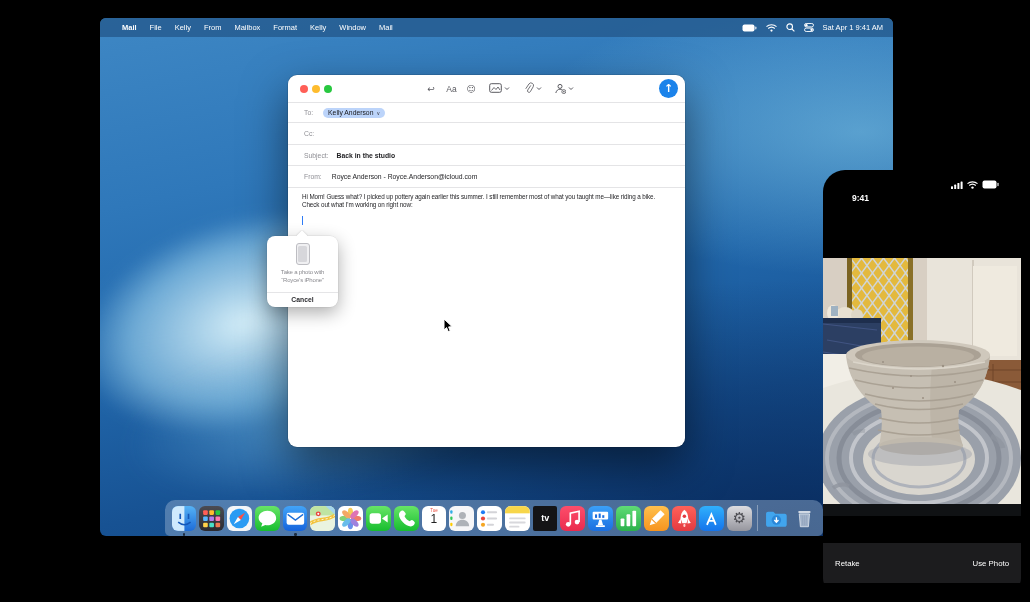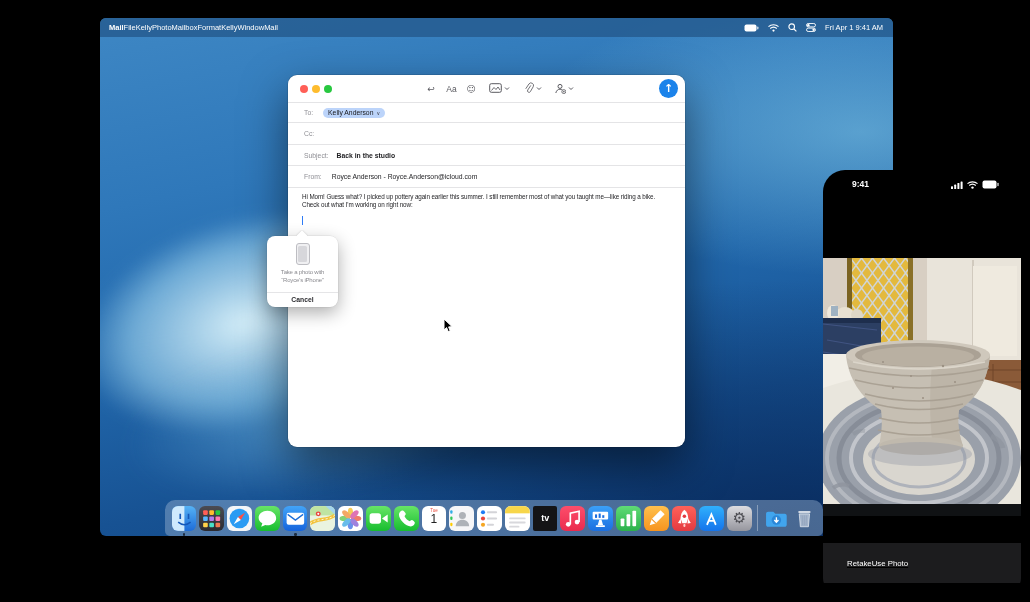--- a/index.html
+++ b/index.html
@@ -21,21 +21,21 @@
   .swirl2 { position:absolute; left:-40px; top:300px; width:520px; height:200px; border-radius:50%;
     background:radial-gradient(closest-side, rgba(120,190,230,.55), transparent 75%);
     transform:rotate(-10deg); filter:blur(10px); }
   .swirl3 { position:absolute; left:150px; top:60px; width:500px; height:160px; border-radius:50%;
     background:radial-gradient(closest-side, rgba(190,230,248,.28), transparent 75%);
     transform:rotate(-8deg); filter:blur(10px); }
 
   
   #menubar { position:absolute; left:0; top:0; width:100%; height:19px; background:rgba(36,88,140,.78);
     display:flex; align-items:center; color:#fff; font-size:7.5px; z-index:30; }
-  #menu-items { display:flex; align-items:flex-start; margin-left:11px; }
+  #menu-items { display:flex; align-items:flex-start; gap:13px; margin-left:11px; }
   #menu-items .apple { font-size:9px; margin-right:-2px; }
   #menu-items .mi.bold { font-weight:bold; }
   #menu-status { margin-left:auto; display:flex; align-items:center; gap:9px; margin-right:10px; }
   #menu-status svg { display:block; }
   #menu-clock { font-size:7.5px; }
 
   
   #mailwin { position:absolute; left:188px; top:57px; width:397px; height:372px; background:#fff;
     border-radius:9px; box-shadow:0 18px 45px rgba(0,0,0,.5), 0 0 0 .5px rgba(0,0,0,.2); z-index:10; }
   .tlight { position:absolute; top:10px; width:8px; height:8px; border-radius:50%; }
@@ -90,44 +90,44 @@
     align-items:center; justify-content:flex-start; }
   .cal-top { color:#ec4c3c; font-size:4.5px; margin-top:2px; }
   .cal-day { color:#222; font-size:12px; line-height:12px; font-weight:300; }
   .tvface { position:absolute; inset:0; background:#141416; border-radius:2px; color:#fff; display:flex;
     align-items:center; justify-content:center; font-size:9px; font-weight:bold; }
 
   
   #iphone { position:absolute; left:823px; top:170px; width:198px; height:424px; background:#000;
     border-radius:22px 22px 16px 16px; overflow:hidden; z-index:25; }
   #iphone-status { position:absolute; left:0; top:0; width:100%; height:30px; color:#fff; }
-  #iphone-time { position:absolute; left:29px; top:9px; font-size:8.5px; font-weight:bold; }
+  #iphone-time { position:absolute; left:29px; top:23px; font-size:8.5px; font-weight:bold; }
   #iphone-sticons { position:absolute; right:22px; top:10px; display:flex; gap:4px; align-items:center; }
   #camera-view { position:absolute; left:0; top:88px; width:198px; height:258px; }
   #review-bar { position:absolute; left:0; top:373px; width:100%; height:40px; background:#1c1c1e;
-    display:flex; align-items:center; justify-content:flex-start; padding:0 24px;text-decoration:underline; }
+    display:flex; align-items:center; justify-content:space-between; padding:0 12px; }
   .review-btn { color:#fff; font-size:7.8px; }
 </style>
 </head>
 <body>
 
 <div id="canvas">
 
   <div id="desktop">
     <div class="swirl1"></div>
     <div class="swirl2"></div>
     <div class="swirl3"></div>
 
     <div id="menubar">
       <div id="menu-items">
           <span class="apple glyph"></span>
           <span class="mi bold">Mail</span>
           <span class="mi">File</span>
           <span class="mi">Kelly</span>
-          <span class="mi">Photo</span>
+          <span class="mi">From</span>
           <span class="mi">Mailbox</span>
           <span class="mi">Format</span>
           <span class="mi">Kelly</span>
           <span class="mi">Window</span>
           <span class="mi">Mail</span>
         </div>
       <div id="menu-status">
         <svg width="15" height="8" viewBox="0 0 15 8">
             <rect x="0.5" y="0.5" width="12" height="7" rx="2" fill="#fff"></rect>
             <rect x="13" y="2.5" width="1.5" height="3" rx="0.7" fill="#fff" opacity=".7"></rect>
@@ -140,21 +140,21 @@
         <svg width="9" height="9" viewBox="0 0 9 9">
             <circle cx="3.7" cy="3.7" r="2.8" stroke="#fff" stroke-width="1.1" fill="none"></circle>
             <path d="M6 6 L8.4 8.4" stroke="#fff" stroke-width="1.1"></path>
           </svg>
         <svg width="10" height="9" viewBox="0 0 10 9">
             <rect x="0.5" y="0.5" width="9" height="3.4" rx="1.7" stroke="#fff" stroke-width="0.9" fill="none"></rect>
             <circle cx="2.4" cy="2.2" r="1.2" fill="#fff"></circle>
             <rect x="0.5" y="5.1" width="9" height="3.4" rx="1.7" stroke="#fff" stroke-width="0.9" fill="none"></rect>
             <circle cx="7.6" cy="6.8" r="1.2" fill="#fff"></circle>
           </svg>
-        <span id="menu-clock">Fri Apr 1  9:41 AM</span>
+        <span id="menu-clock">Sat Apr 1  9:41 AM</span>
       </div>
     </div>
 
     <div id="mailwin">
       <div class="tlight" id="tl-close"></div>
       <div class="tlight" id="tl-min"></div>
       <div class="tlight" id="tl-zoom"></div>
 
       <div class="tbtn glyph" style="left:136px;width:14px;">↩</div>
       <div class="tbtn" style="left:156px;width:15px;font-size:8.5px;">Aa</div>

